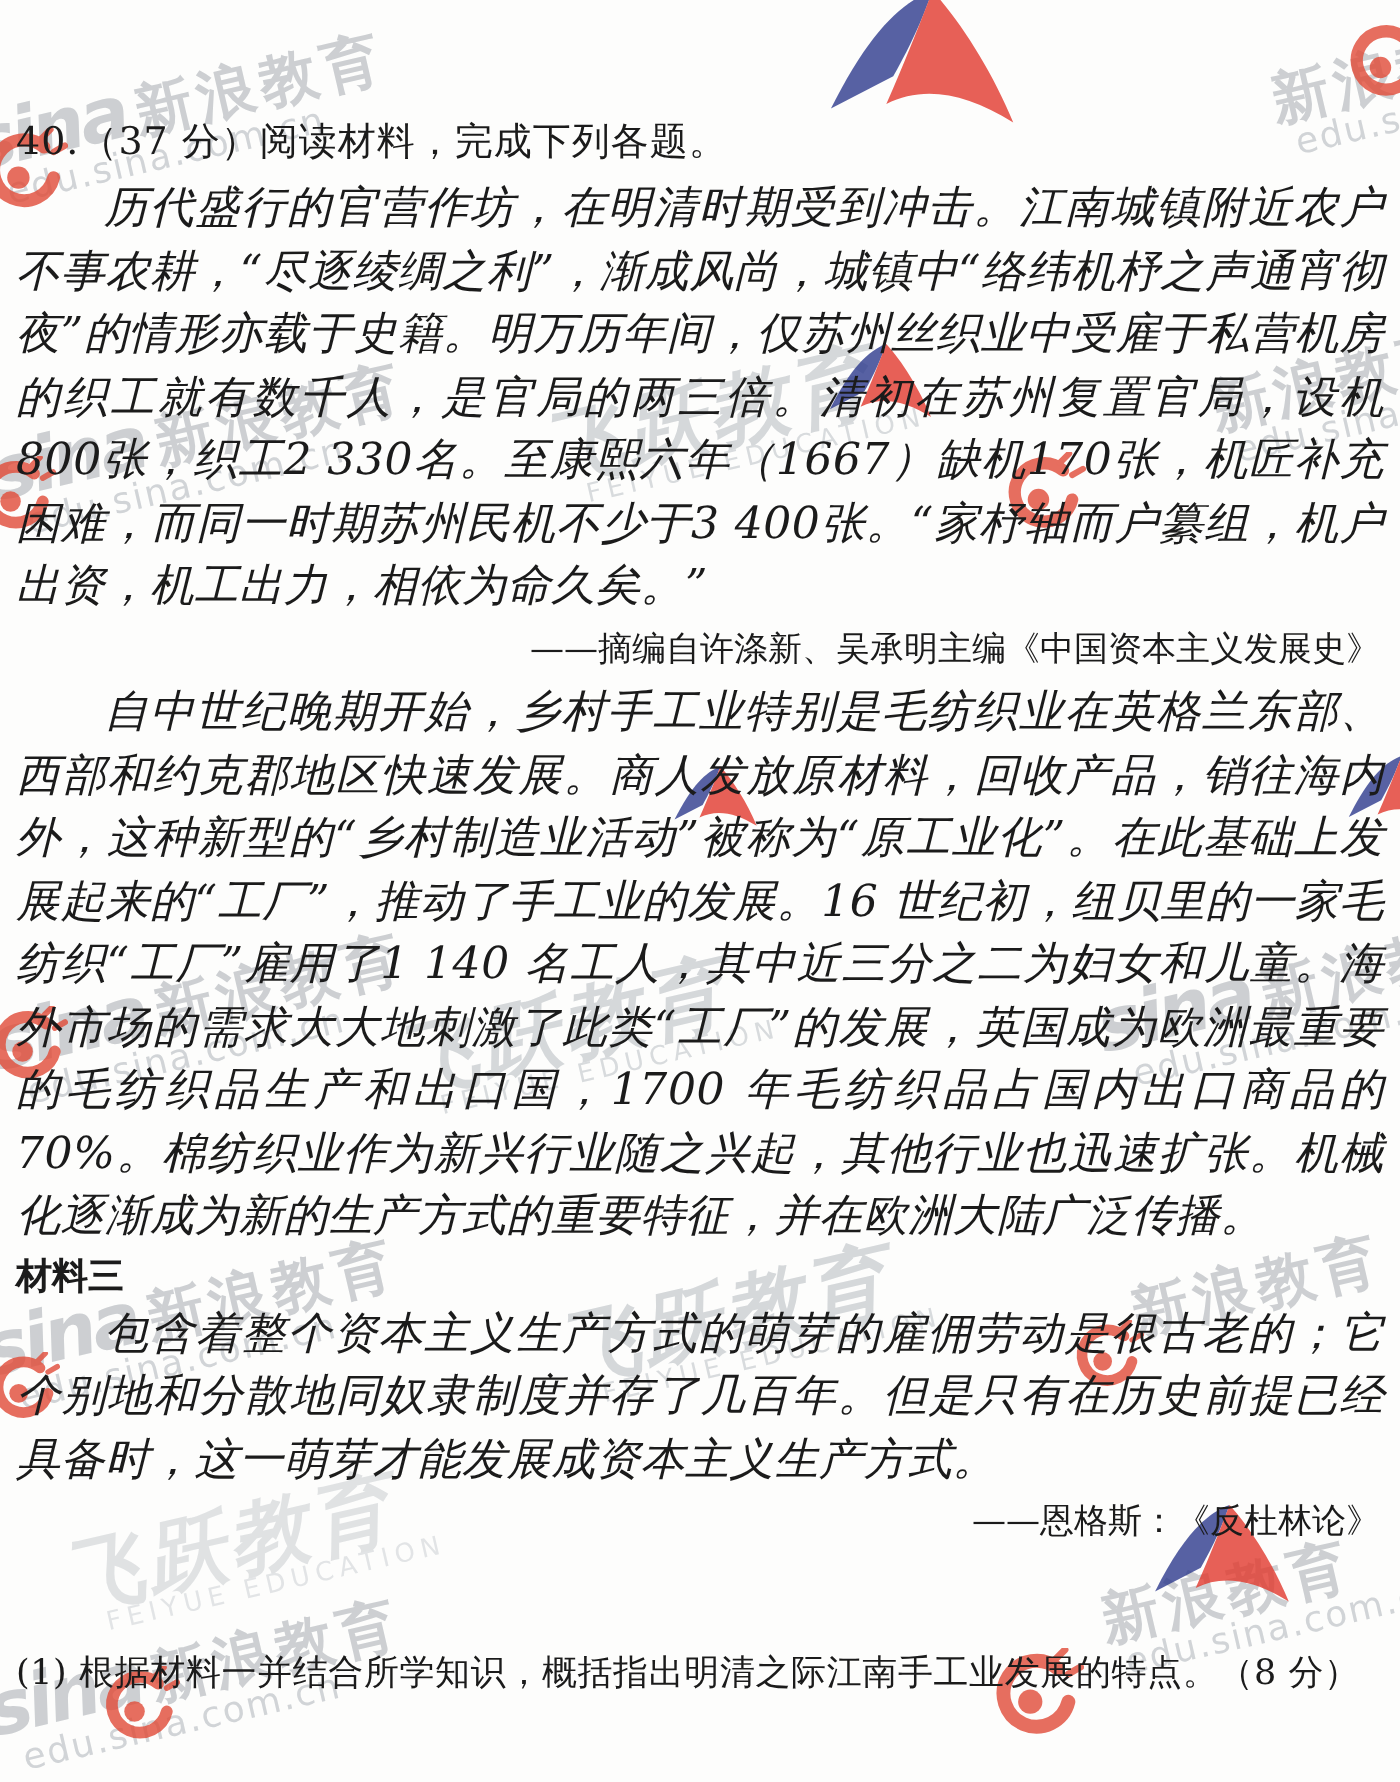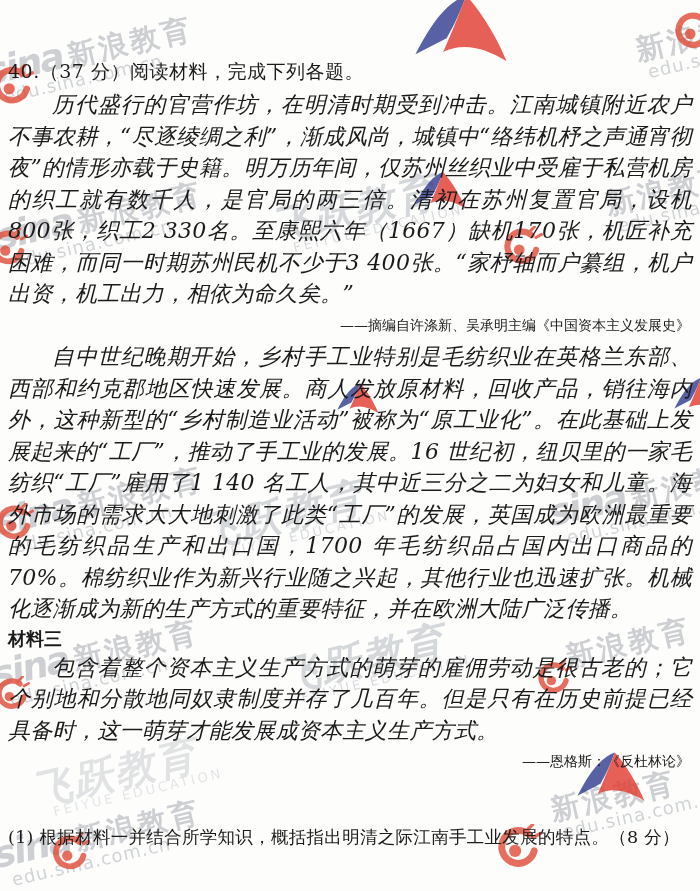--- a/index.html
+++ b/index.html
@@ -6,21 +6,21 @@
   .page{
     position:relative;width:700px;height:891px;margin:0 auto;
     background:#fdfdfc;overflow:hidden;
     font-family:"DejaVu Serif","Liberation Serif",serif;color:#1b1b1b;
   }
   
   .content{position:relative;z-index:2;padding:10px 8px 0 8px;}
   .heading{font-size:19px;line-height:30px;letter-spacing:.5px;margin-bottom:3px;margin-top:46px;}
   .mlabel{font-weight:bold;font-size:18px;line-height:27px;}
   .para{margin:0;font-size:22px;line-height:31.5px;text-align:justify;text-indent:2em;letter-spacing:.3px;font-style:italic;}
-  .source{font-size:14px;line-height:31.5px;text-align:right;padding-right:2px;}
+  .source{font-size:17px;line-height:31.5px;text-align:right;padding-right:2px;}
   .subq{font-size:17.5px;line-height:31.5px;padding-left:2.1em;text-indent:-2.1em;letter-spacing:.3px;margin-top:44px;}
   .req{font-size:17.5px;line-height:31.5px;padding-left:2.1em;letter-spacing:.3px;}
   
   .wm{position:absolute;z-index:1;transform:rotate(-13deg);transform-origin:left top;white-space:nowrap;pointer-events:none;}
   .wm-sina{opacity:.55;}
   .wm-sina .line{display:flex;align-items:baseline;}
   .wm-sina .brand{font-family:"DejaVu Sans","Liberation Sans",sans-serif;font-weight:bold;font-style:italic;
                   font-size:37px;letter-spacing:-2px;color:#a6abb1;line-height:1;}
   .wm-sina .cn{font-size:29px;font-weight:bold;color:#a6abb1;margin-left:5px;letter-spacing:3px;line-height:1;}
   .wm-sina .url{font-family:"DejaVu Sans","Liberation Sans",sans-serif;font-size:18px;color:#aeb3b9;

